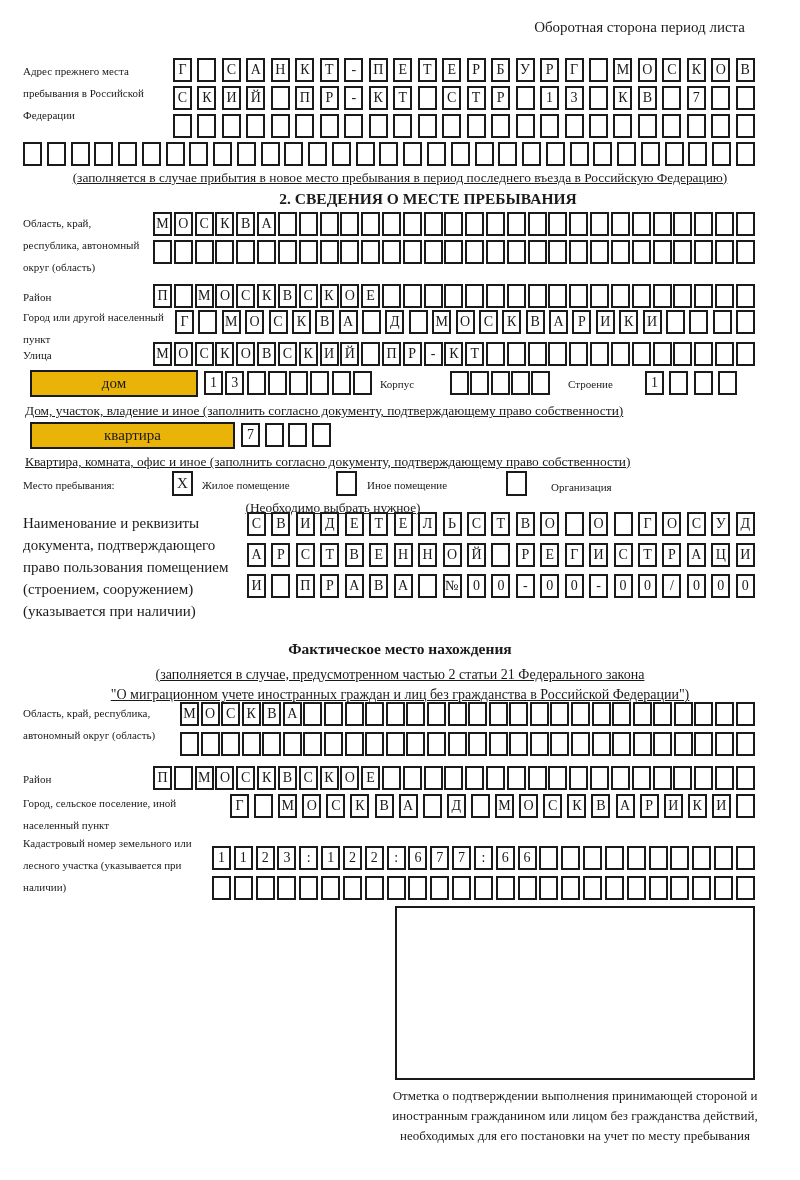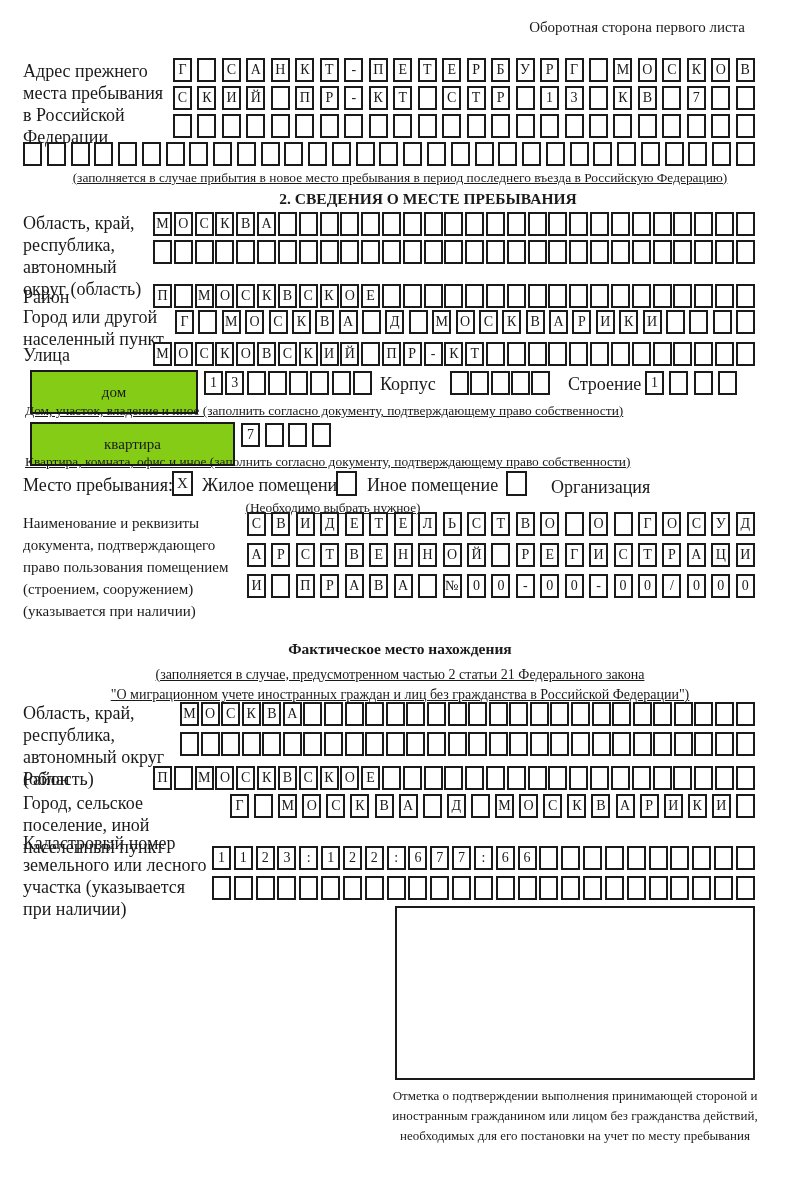--- a/index.html
+++ b/index.html
@@ -1,45 +1,45 @@
 <!DOCTYPE html>
 <html><head>
 <meta charset="utf-8">
 <style>
   html,body{margin:0;padding:0;background:#fff;}
   .page{
     position:relative;width:800px;height:1180px;background:#fff;
     font-family:"Liberation Serif","DejaVu Serif",serif;color:#1a1a1a;overflow:hidden;
   }
   .abs{position:absolute;}
-  .lbl{font-size:18px;line-height:22px;}
+  .lbl{font-size:11px;line-height:22px;}
   .caption{font-size:13.4px;line-height:17px;text-decoration:underline;}
   .title{font-size:15.5px;font-weight:bold;}
   .center{text-align:center;}
   .grid{display:flex;justify-content:space-between;}
   .cell{
     width:19px;height:24px;border:2px solid #1a1a1a;box-sizing:border-box;
     font-size:14px;line-height:20px;text-align:center;flex:none;background:#fff;
   }
   .bigbox{
-    border:2px solid #1a1a1a;box-sizing:border-box;height:44px;
-    display:flex;align-items:center;justify-content:center;font-size:15px;background:#84cc16;
+    border:2px solid #1a1a1a;box-sizing:border-box;height:27px;
+    display:flex;align-items:center;justify-content:center;font-size:15px;background:#eab308;
   }
   .checkbox{
     width:21px;height:25px;border:2px solid #1a1a1a;box-sizing:border-box;
     font-size:15px;line-height:21px;text-align:center;background:#fff;
   }
   .stampbox{border:2px solid #1a1a1a;box-sizing:border-box;background:#fff;}
 </style>
 </head>
 <body>
 
 <div class="page">
 
-  <div class="abs lbl" style="top:16px;right:55px;font-size:15px;">Оборотная сторона первого листа</div>
+  <div class="abs lbl" style="top:16px;right:55px;font-size:15px;">Оборотная сторона период листа</div>
 
   <div class="abs lbl" style="left:23px;top:60px;width:150px;">Адрес прежнего места пребывания в Российской Федерации</div>
   <div class="abs grid" style="left:173px;top:58px;width:582px;">
       <div class="cell">Г</div>
       <div class="cell"></div>
       <div class="cell">С</div>
       <div class="cell">А</div>
       <div class="cell">Н</div>
       <div class="cell">К</div>
       <div class="cell">Т</div>

